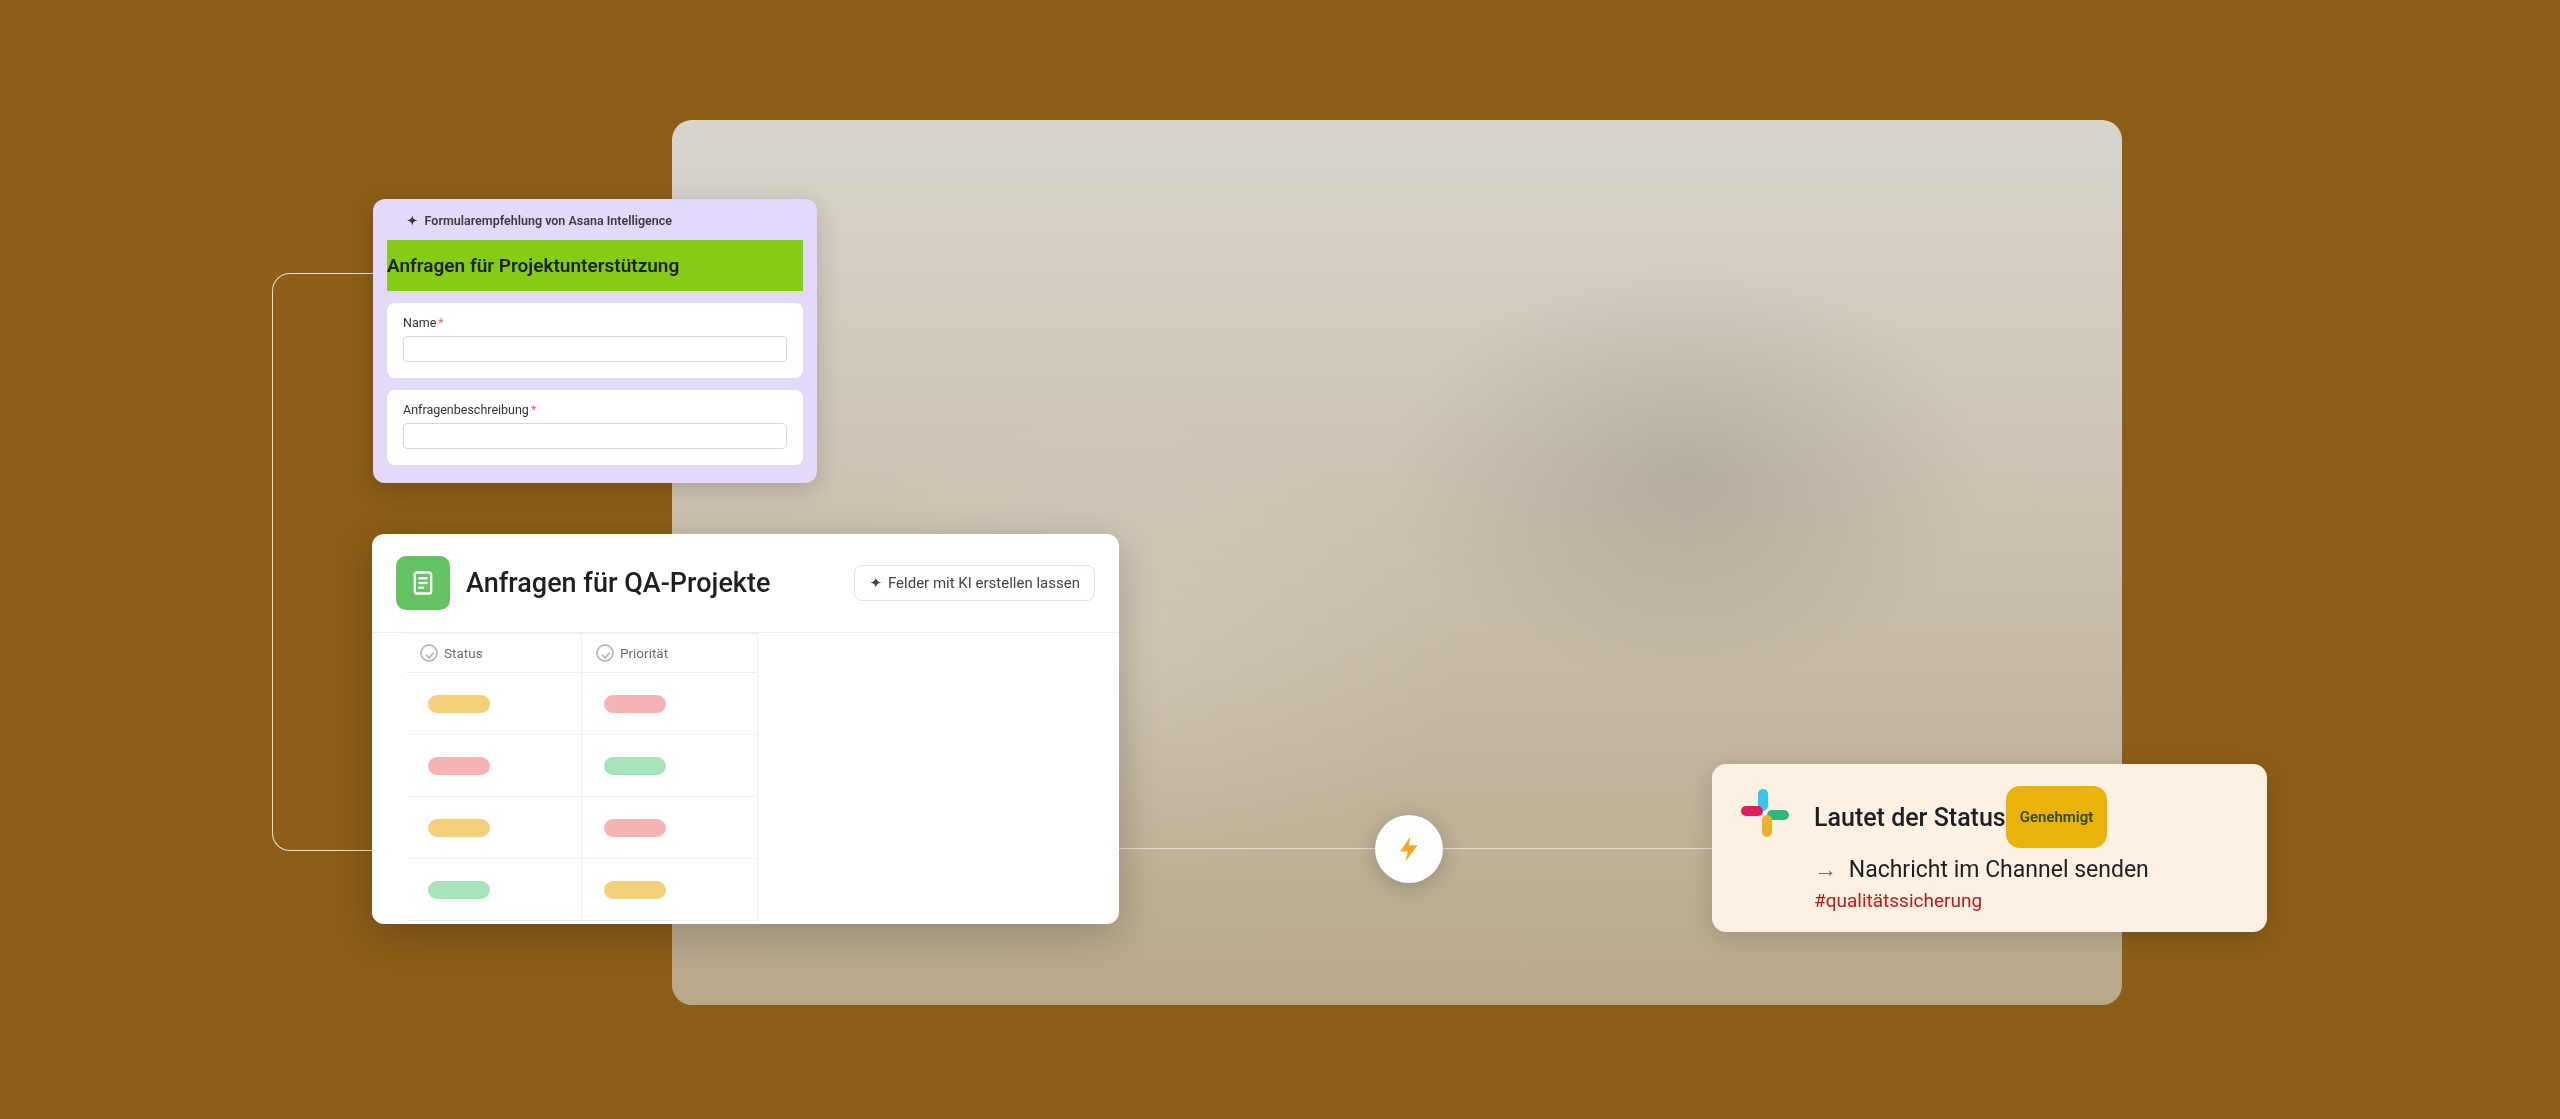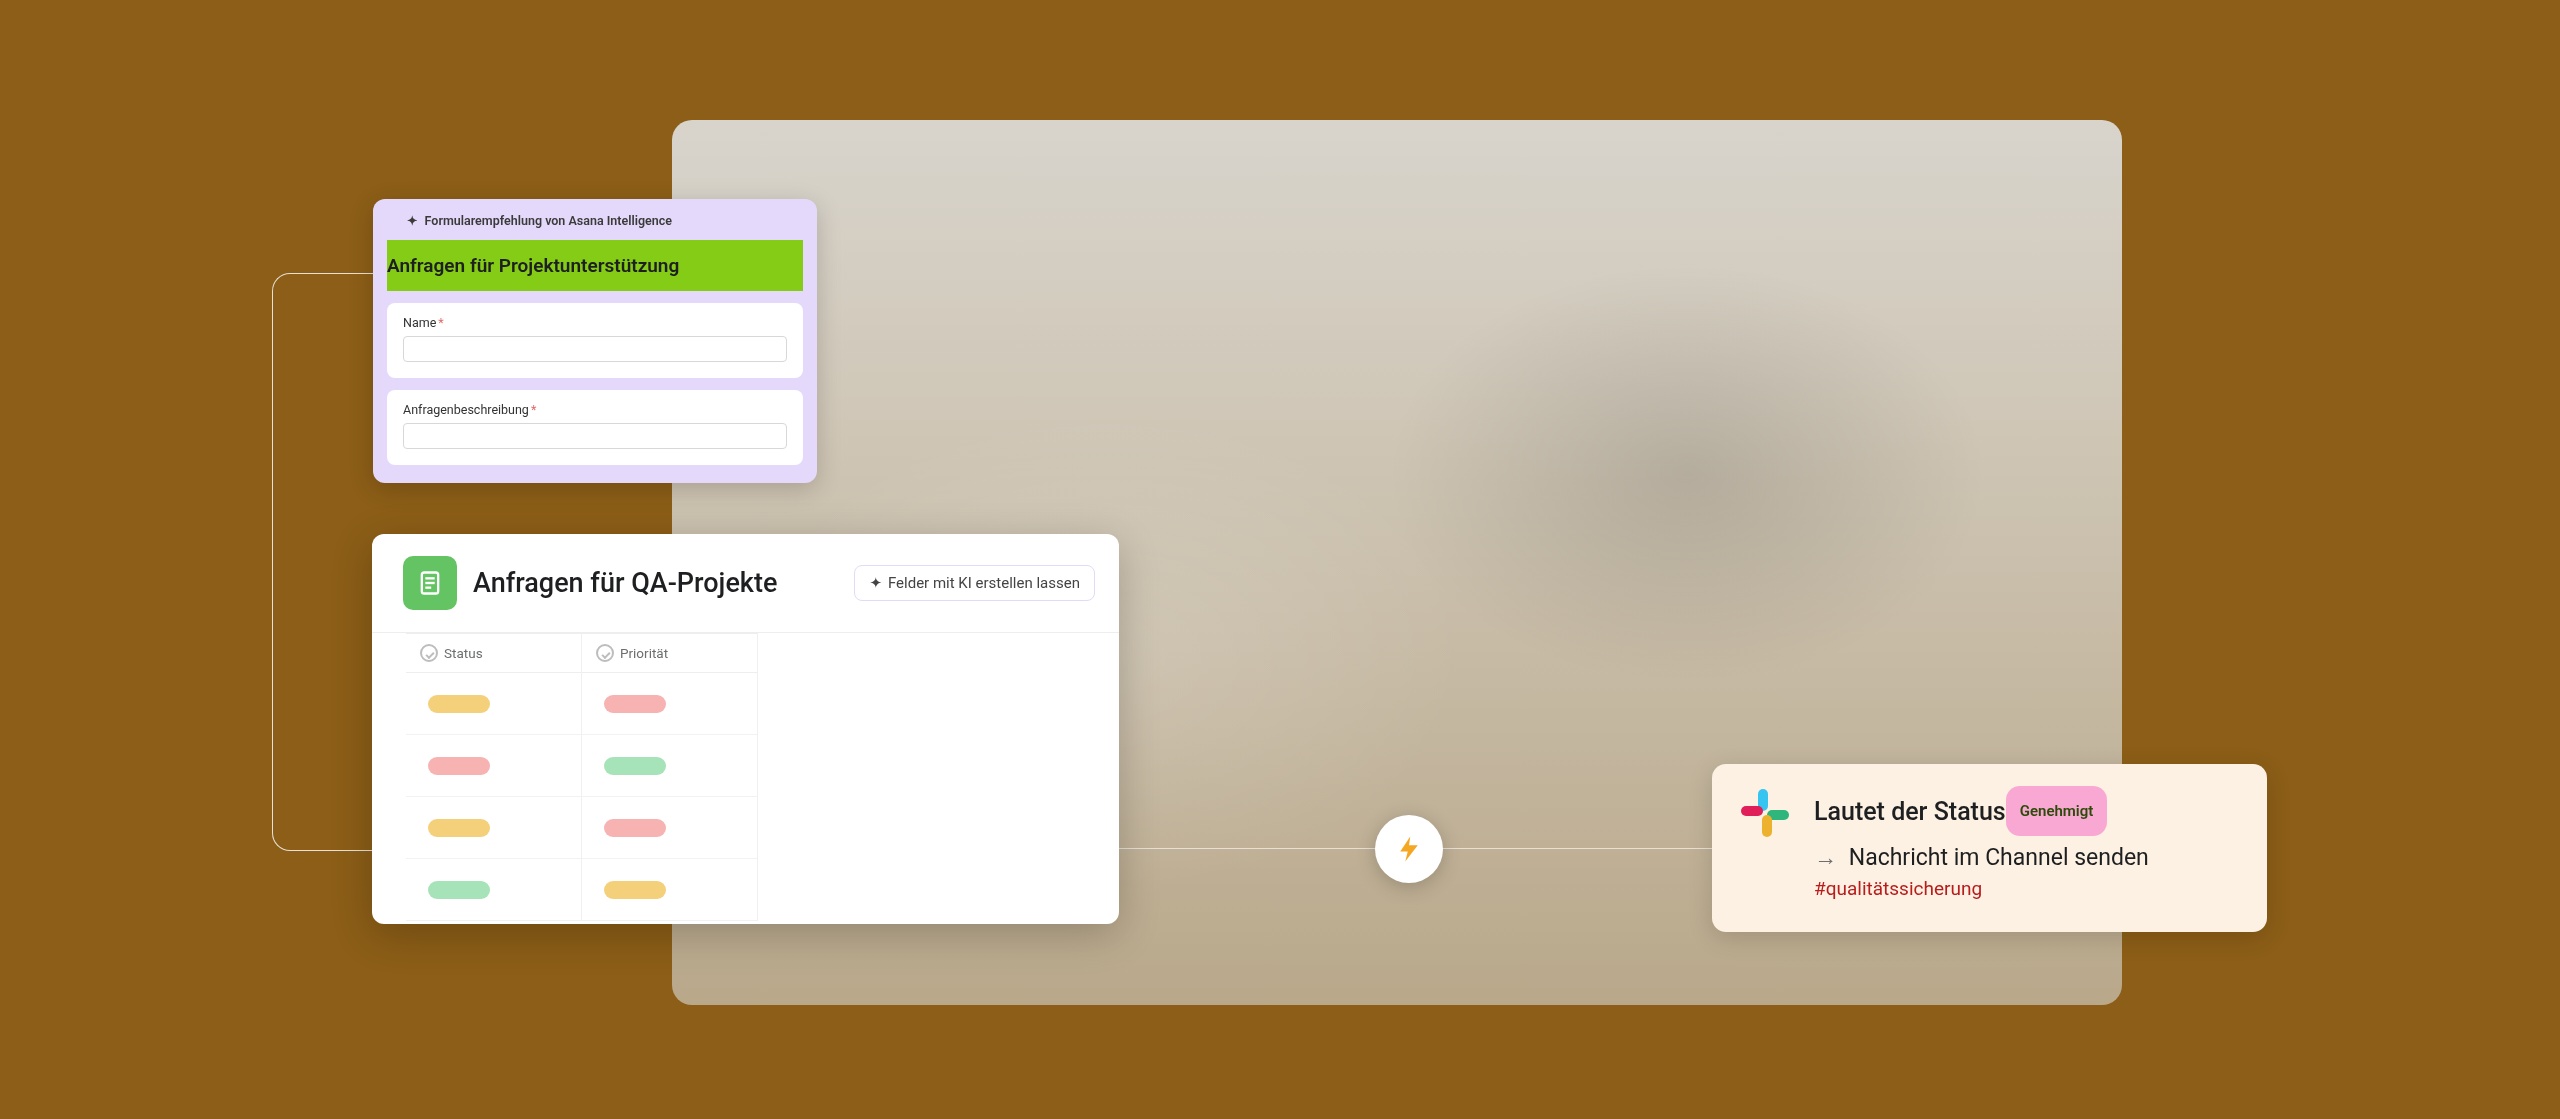--- a/index.html
+++ b/index.html
@@ -22,21 +22,21 @@
 .form-rec .sparkle { margin-right:4px; }
 .form-title-box { background:#84cc16; border-radius:0; padding:14px 0; }
 .form-title-box .ftitle { font-size:19px; font-weight:600; color:#1e1f21; }
 .form-field { background:#fff; border-radius:8px; padding:12px 16px 16px; margin-top:12px; }
 .form-field .flabel { font-size:12.5px; color:#333; }
 .form-field .flabel .req { color:#e06a6a; margin-left:2px; }
 .form-field .finput { margin-top:6px; height:26px; border:1px solid #d8d8d8; border-radius:4px; background:#fff; }
 
 
 .proj-card { position:absolute; left:372px; top:534px; width:747px; height:390px; background:#fff; border-radius:12px; box-shadow:0 10px 40px rgba(0,0,0,0.22); }
-.proj-head { display:flex; align-items:center; gap:16px; padding:22px 24px 18px;margin-left:7px; }
+.proj-head { display:flex; align-items:center; gap:16px; padding:22px 24px 18px; }
 .proj-icon { width:54px; height:54px; background:#64c464; border-radius:10px; display:flex; align-items:center; justify-content:center; }
 .proj-icon svg { width:28px; height:28px; fill:#fff; }
 .proj-title { font-size:27px; font-weight:500; color:#1e1f21; flex:1; }
 .ai-pill { border:1px solid #e2dbf5; background:#fff; border-radius:8px; padding:8px 14px; font-size:15px; color:#444; display:flex; align-items:center; gap:6px; }
 
 .mini-table { display:flex; border-top:1px solid #eee; margin-top:4px; }
 .mt-col { width:176px; border-right:1px solid #f0f0f0; }
 .mt-col-h { border-top:1px solid #eee; border-bottom:1px solid #eee; padding:10px 14px; font-size:13.5px; color:#6d6e6f; display:flex; align-items:center; gap:6px; }
 .mt-cell { height:62px; border-bottom:1px solid #f2f2f2; display:flex; align-items:center; padding-left:22px; }
 .pill-sm { width:62px; height:18px; border-radius:10px; }
@@ -49,21 +49,21 @@
 
 .bolt { position:absolute; left:1375px; top:815px; width:68px; height:68px; border-radius:50%; background:#fff; box-shadow:0 4px 20px rgba(0,0,0,0.2); display:flex; align-items:center; justify-content:center; }
 .bolt svg { width:30px; height:30px; }
 
 
 .slack-card { position:absolute; left:1712px; top:764px; width:555px; height:168px; background:#fcf1e2; border-radius:14px; padding:22px 26px; display:flex; gap:22px; box-shadow:0 6px 24px rgba(0,0,0,0.15); }
 .slack-logo { width:54px; height:54px; flex-shrink:0; }
 .slack-body { flex:1; }
 .slack-top { display:flex; align-items:center; gap:0; }
 .slack-title { font-size:25px; font-weight:500; color:#1e1f21; }
-.badge-approved { background:#f9a8d4; color:#2c4a08; font-size:15px; font-weight:600; padding:16px 14px; border-radius:14px; }
+.badge-approved { background:#eab308; color:#2c4a08; font-size:15px; font-weight:600; padding:22px 14px; border-radius:14px; }
 .slack-action { font-size:23px; color:#1e1f21; margin-top:8px; }
 .slack-channel { font-size:19px; color:#b91c1c; margin-top:6px; }
 .arrow { color:#6d6e6f; margin-right:6px; }
 </style>
 </head>
 <body>
 
 <div class="hero"></div>
 <div class="connector-left"></div>
 <div class="connector-right"></div>

